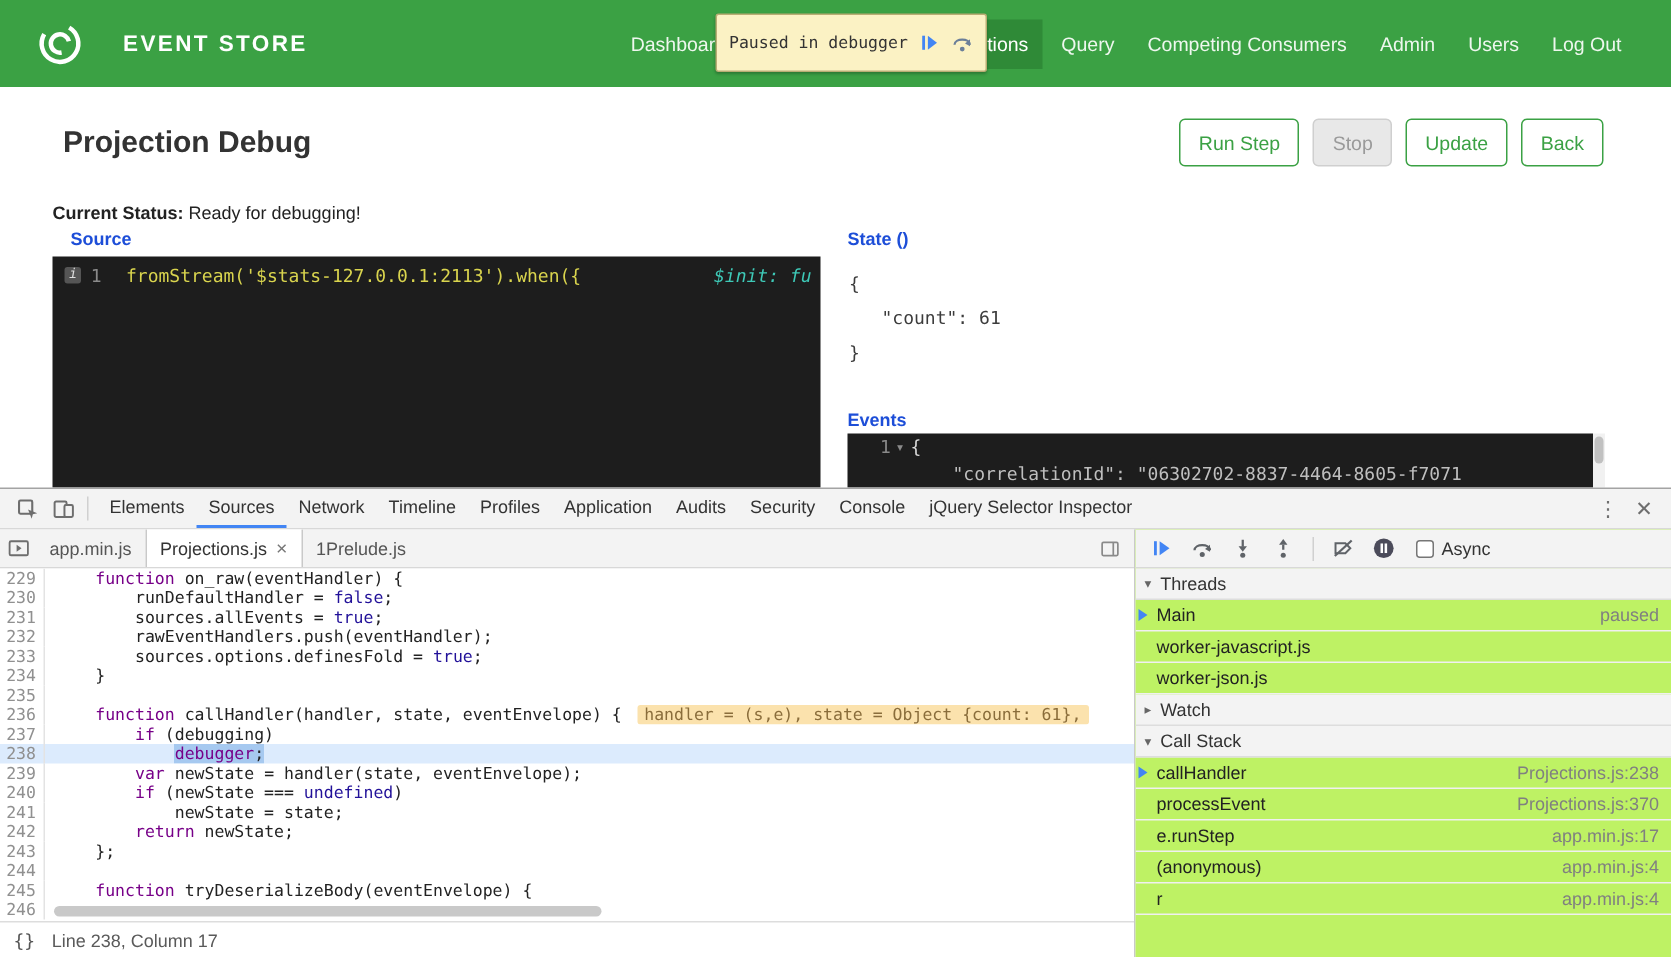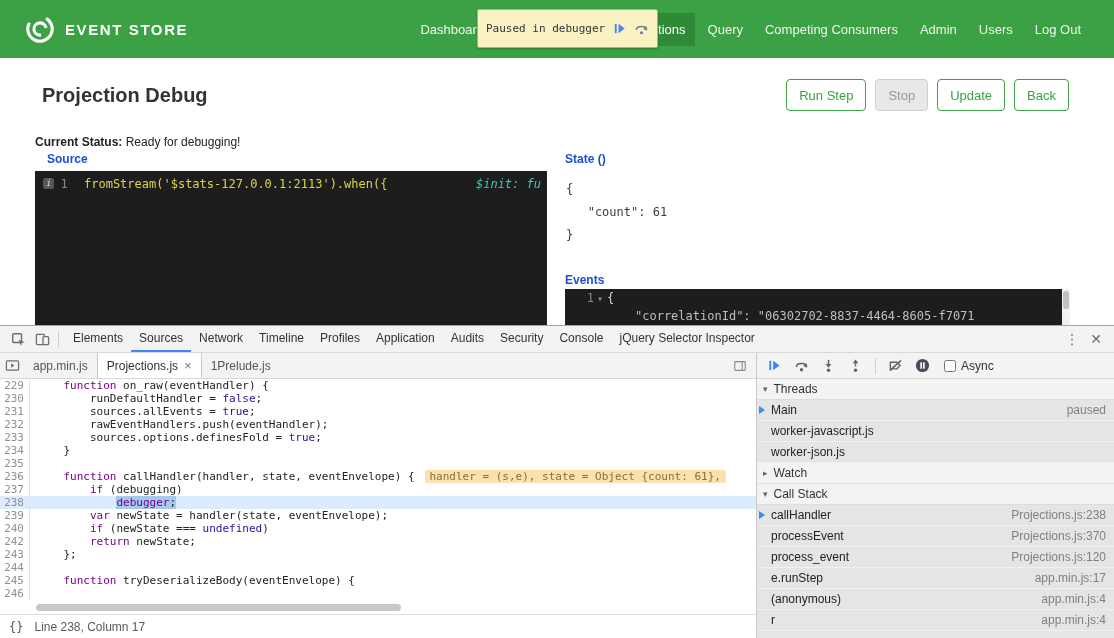--- a/index.html
+++ b/index.html
@@ -2,21 +2,21 @@
 <html><head>
 <meta charset="utf-8">
 <style>
   * { margin:0; padding:0; box-sizing:border-box; }
   html,body { width:1114px; height:638px; }
   body { font-family:"Liberation Sans", sans-serif; background:#fff; overflow:hidden; }
   .app { position:relative; width:1114px; height:638px; background:#fff; overflow:hidden; }
 
   
   .es-header { position:absolute; top:0; left:0; right:0; height:58px; background:#3ba144; display:flex; align-items:center; padding:0 24px; }
-  .logo { display:flex; align-items:center; gap:9px; cursor:pointer; }
+  .logo { display:flex; align-items:center; gap:26px; cursor:pointer; }
   .logo-text { color:#fff; font-weight:bold; font-size:15px; letter-spacing:1.6px; }
   .main-nav { margin-left:auto; display:flex; align-items:center; gap:4px; }
   .nav-item { color:#eef7ee; font-size:13px; padding:9px 9px; cursor:pointer; white-space:nowrap; }
   .nav-item.active { background:#2f8a37; color:#fff; }
 
   
   .pause-overlay { position:absolute; left:477px; top:9px; height:39px; background:#fbf2c4; border:1px solid #b9ad74; border-radius:2px; display:flex; align-items:center; gap:7px; padding:0 8px; box-shadow:0 1px 2px rgba(0,0,0,.25); }
   .pause-overlay-text { font-family:"DejaVu Sans Mono", monospace; font-size:11px; color:#333; white-space:nowrap; }
   .ov-icon { width:15px; height:15px; display:block; cursor:pointer; }
 
@@ -78,21 +78,21 @@
   .code-line.current { background:#dcebfd; }
   .exec-token { background:#a6c9f0; }
   .tok-k { color:#770088; }
   .tok-a { color:#221199; }
   .inline-hint { background:#fbe2ad; color:#8a6d3b; padding:0 5px; margin-left:10px; border-radius:2px; }
   .h-scroll { position:absolute; bottom:3px; left:36px; width:365px; height:7px; background:#c9c9c9; border-radius:4px; cursor:pointer; }
 
   .dt-statusbar { flex:0 0 24px; border-top:1px solid #ddd; display:flex; align-items:center; padding:0 9px; gap:11px; font-size:12px; color:#5a5a5a; background:#fff; }
   .pretty-icon { font-family:"DejaVu Sans Mono", monospace; color:#555; cursor:pointer; }
 
-  .dt-right { flex:1; display:flex; flex-direction:column; min-width:0; background:#e5e5e5; overflow:hidden; }
+  .dt-right { flex:1; display:flex; flex-direction:column; min-width:0; background:#bef264; overflow:hidden; }
   .debug-controls { flex:0 0 26px; background:#f3f3f3; border-bottom:1px solid #d8d8d8; display:flex; align-items:center; padding:0 10px; gap:12px; }
   .dc-icon { width:15px; height:15px; display:block; cursor:pointer; }
   .dc-sep { width:1px; height:16px; background:#d0d0d0; }
   .async-wrap { display:flex; align-items:center; gap:5px; margin-left:2px; }
   .async-wrap input { width:12px; height:12px; cursor:pointer; }
   .async-label { font-size:12px; color:#333; }
 
   .panel-section-header { flex:0 0 21px; height:21px; background:#f3f3f3; border-bottom:1px solid #ddd; display:flex; align-items:center; padding:0 6px; gap:6px; font-size:12px; color:#333; cursor:pointer; }
   .caret { font-size:9px; color:#666; }
   .panel-row { flex:0 0 21px; height:21px; display:flex; align-items:center; padding:0 8px 0 14px; font-size:12px; color:#222; border-bottom:1px solid #f0f0f0; position:relative; cursor:pointer; }
@@ -289,20 +289,24 @@
               </div>
               <div class="code-line">
                 <span class="cl-gutter">239</span>
                 <span class="cl-code">        <span class="tok-k">var</span> newState = handler(state, eventEnvelope);</span>
               </div>
               <div class="code-line">
                 <span class="cl-gutter">240</span>
                 <span class="cl-code">        <span class="tok-k">if</span> (newState === <span class="tok-a">undefined</span>)</span>
               </div>
               <div class="code-line">
+                <span class="cl-gutter">241</span>
+                <span class="cl-code">            newState = state;</span>
+              </div>
+              <div class="code-line">
                 <span class="cl-gutter">242</span>
                 <span class="cl-code">        <span class="tok-k">return</span> newState;</span>
               </div>
               <div class="code-line">
                 <span class="cl-gutter">243</span>
                 <span class="cl-code">    };</span>
               </div>
               <div class="code-line">
                 <span class="cl-gutter">244</span>
                 <span class="cl-code"></span>
@@ -392,24 +396,20 @@
             <div class="panel-row">
               <span class="current-marker"></span>
               <span>callHandler</span>
               <span class="row-right">Projections.js:238</span>
             </div>
             <div class="panel-row">
               <span>processEvent</span>
               <span class="row-right">Projections.js:370</span>
             </div>
             <div class="panel-row">
-              <span>process_event</span>
-              <span class="row-right">Projections.js:120</span>
-            </div>
-            <div class="panel-row">
               <span>e.runStep</span>
               <span class="row-right">app.min.js:17</span>
             </div>
             <div class="panel-row">
               <span>(anonymous)</span>
               <span class="row-right">app.min.js:4</span>
             </div>
             <div class="panel-row">
               <span>r</span>
               <span class="row-right">app.min.js:4</span>

